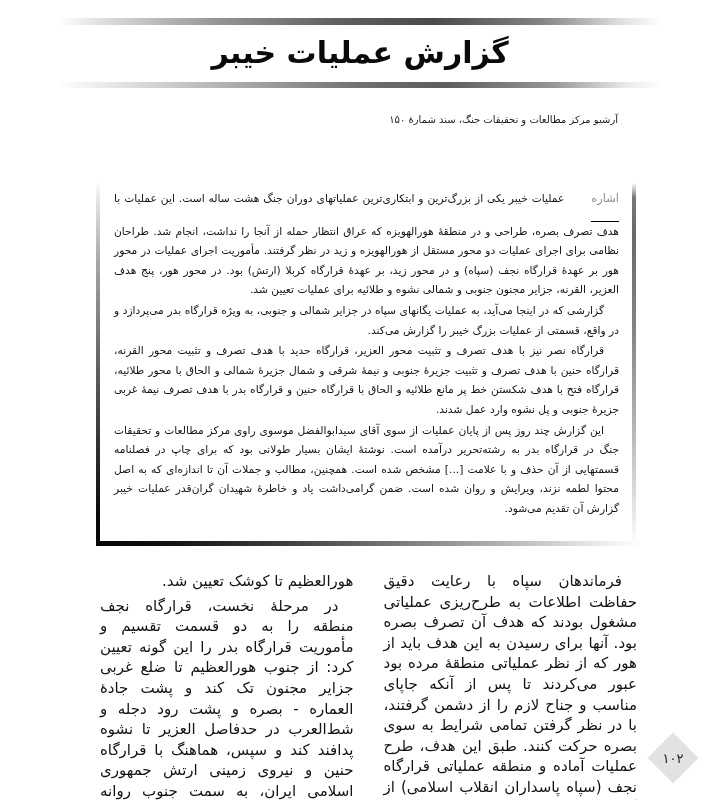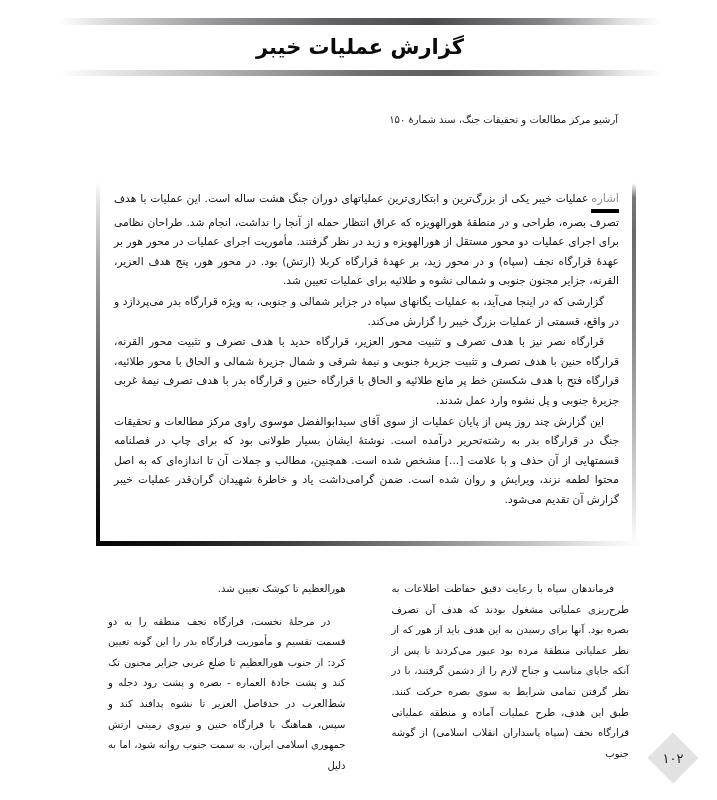--- a/index.html
+++ b/index.html
@@ -54,21 +54,21 @@
       rgba(176,176,179,1) 28%,
       rgba(112,112,115,1) 50%,
       rgba(92,92,95,1) 64%,
       rgba(150,150,153,1) 82%,
       rgba(233,233,234,1) 94%,
       rgba(255,255,255,1) 100%);
   }
 
   .title {
     text-align: center;
-    font-size: 21px;
+    font-size: 30px;
     font-weight: bold;
     line-height: 1.25;
     letter-spacing: 0px;
     color: #0a0a0a;
     padding: 9px 0 10px 0;
     direction: rtl;
   }
 
   .subtitle-wrap {
     position: absolute;
@@ -165,23 +165,23 @@
   .intro-body p.first-par {
     text-indent: 0;
   }
 
   .intro-body p.indent-par {
     text-indent: 15px;
   }
 
   .note-label {
     color: #8e8e90;
-    border-bottom: 4px solid #000000;
-    padding-bottom: 0;
-    margin-left: 3px;
+    border-bottom: 1px solid #000000;
+    padding-bottom: 12px;
+    margin-left: 27px;
     font-size: 11.4px;
     display: inline-block;
   }
 
   
   .columns {
     position: absolute;
     left: 96px;
     top: 567px;
     width: 545px;
@@ -191,22 +191,22 @@
     gap: 22px;
   }
 
   .col {
     flex: 1 1 0;
     direction: rtl;
     text-align: justify;
   }
 
   .col p {
-    margin: 12px;
-    font-size: 10px;
+    margin: 4px;
+    font-size: 15px;
     line-height: 20.6px;
     color: #121212;
     text-align: justify;
     text-justify: inter-word;
   }
 
   .col p.indent-par {
     text-indent: 15px;
   }
 

